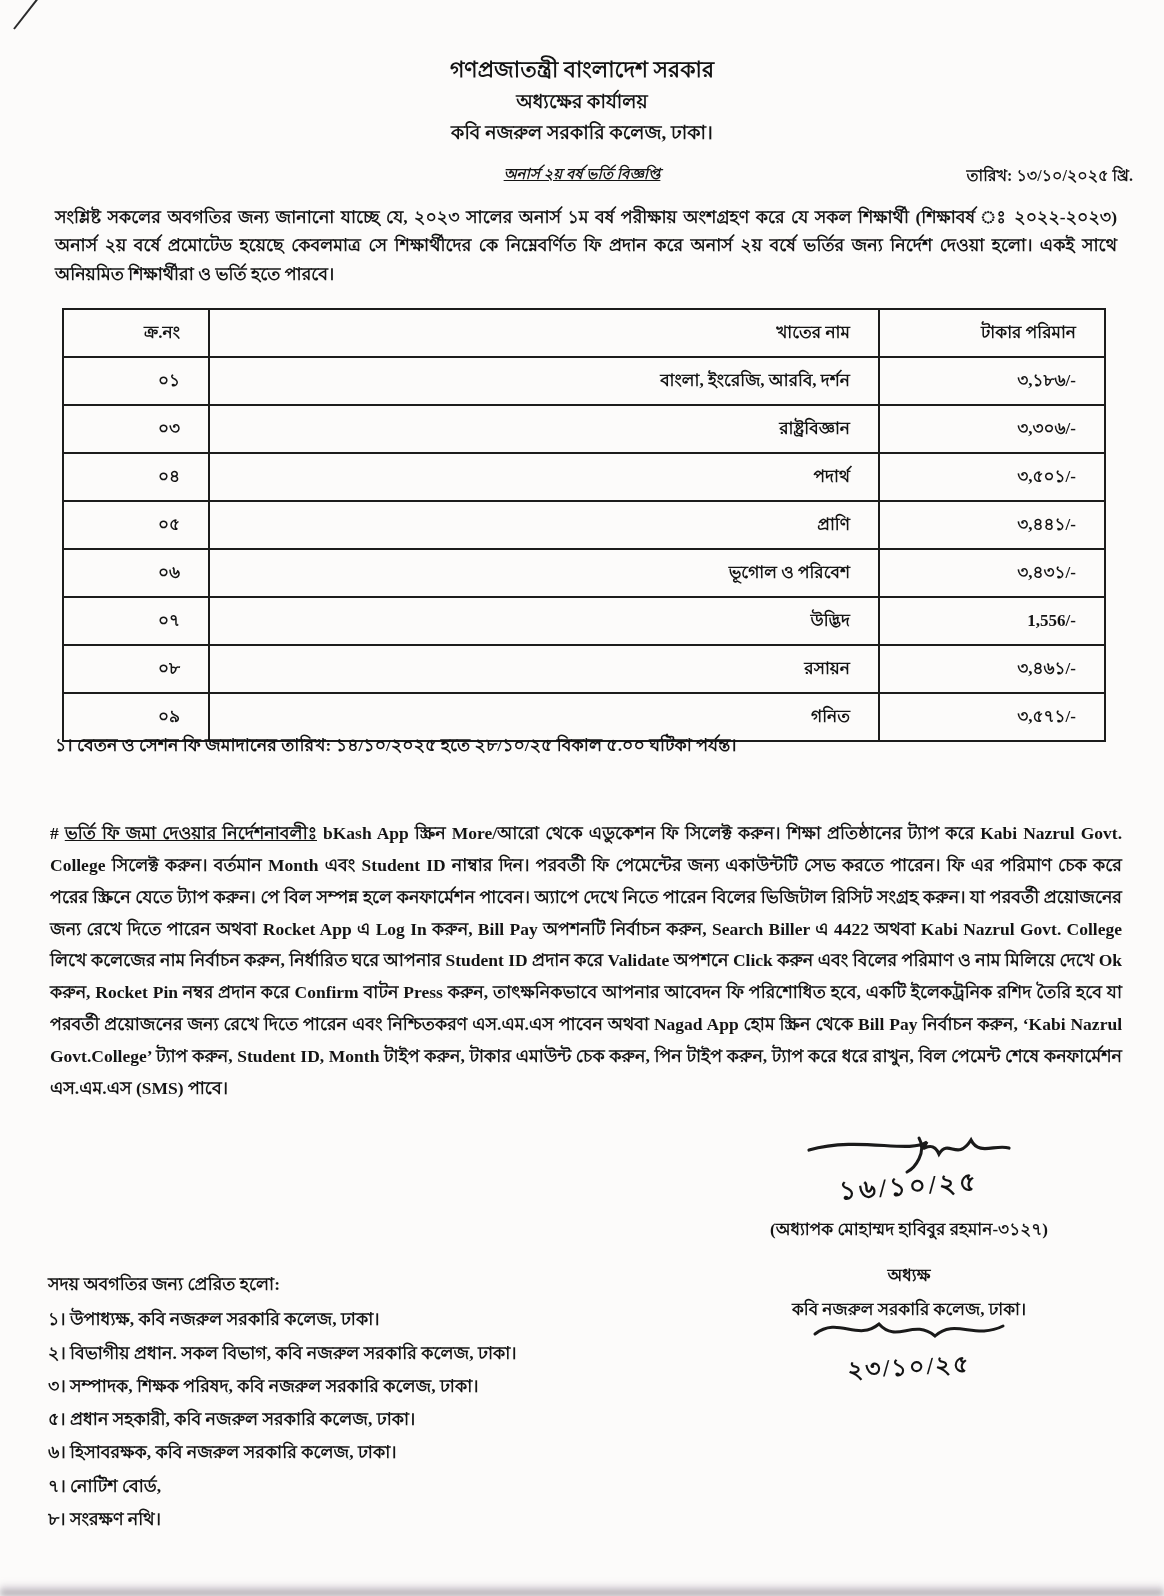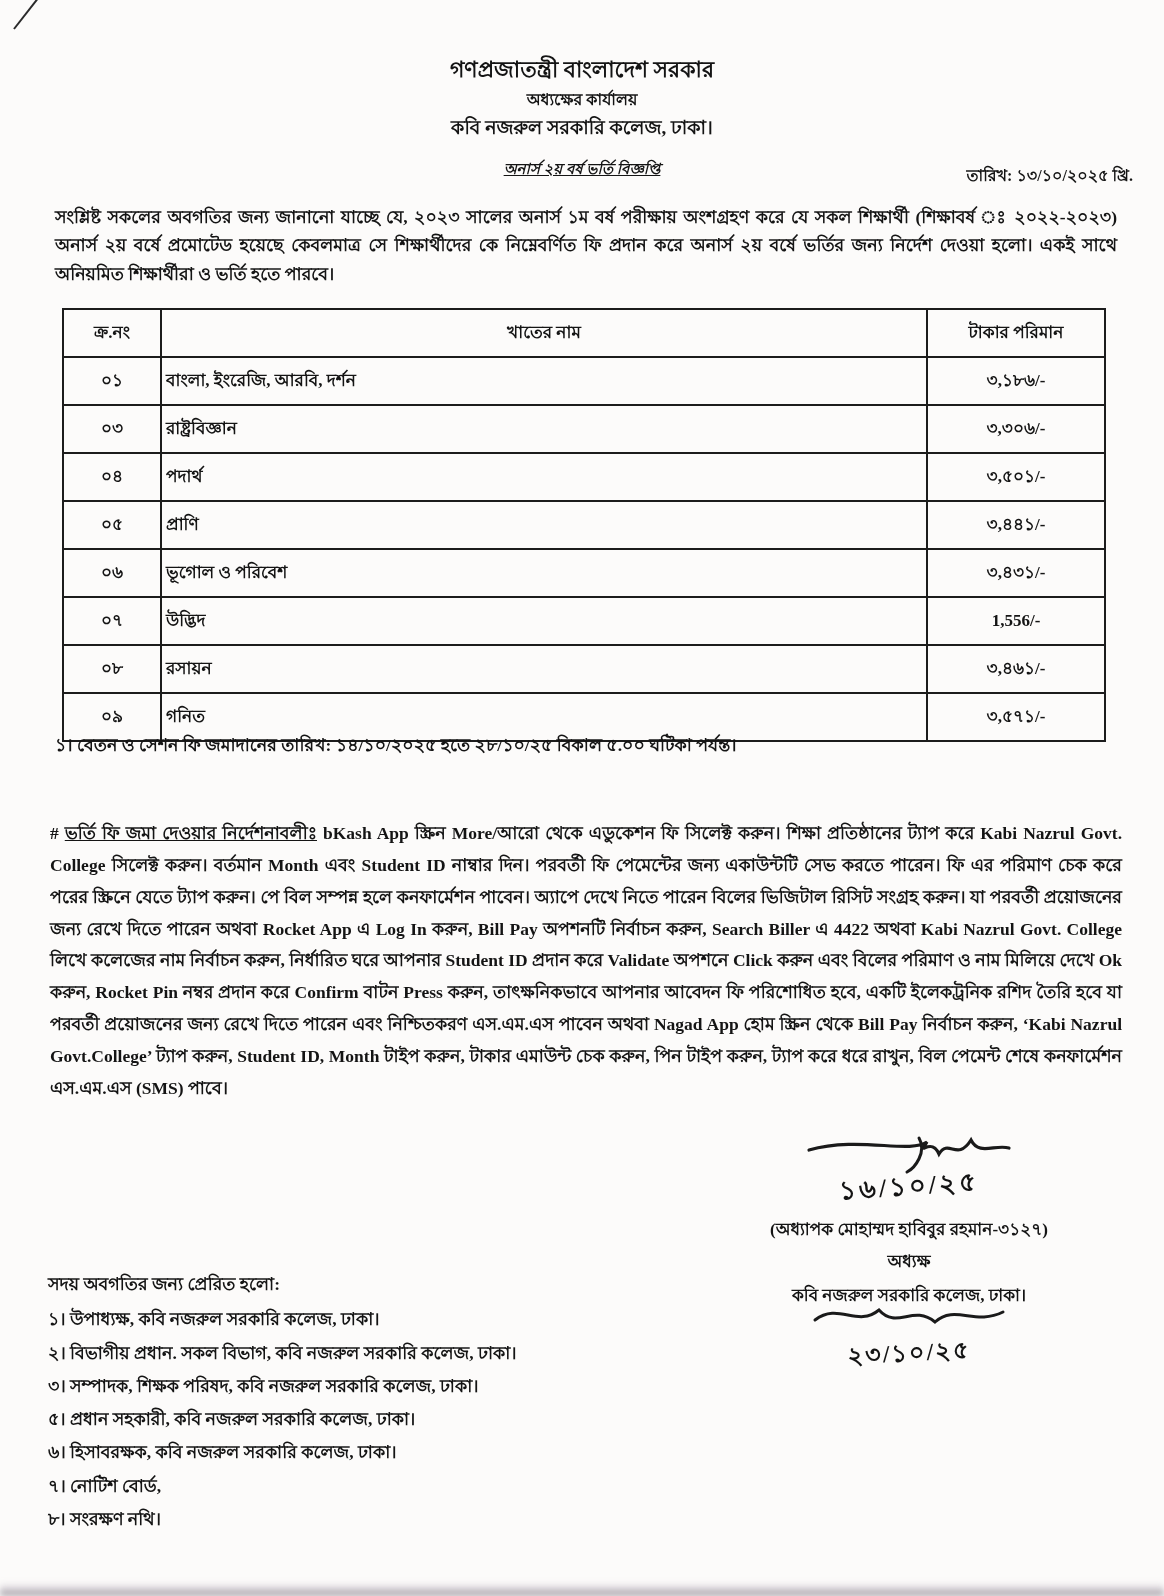--- a/index.html
+++ b/index.html
@@ -10,47 +10,47 @@
   }
   .bn{font-weight:700;}
   
   .corner-line{position:absolute;left:14px;top:28px;width:88px;height:2px;background:#2a2a2a;transform:rotate(-52deg);transform-origin:left center;}
   .bottom-band{position:absolute;left:0;bottom:0;width:100%;height:14px;
     background:linear-gradient(to top, rgba(60,50,65,.55), rgba(140,120,150,.18) 60%, transparent);
     filter:blur(3px);}
   
   .header{position:absolute;top:52px;left:0;width:100%;text-align:center;line-height:1.6;}
   .h-line1{font-size:22px;font-weight:700;}
-  .h-line2{font-size:16px;font-weight:700;}
+  .h-line2{font-size:19px;font-weight:700;}
   .h-line3{font-size:19px;font-weight:700;}
   .h-title{font-size:15px;font-weight:700;text-decoration:underline;margin-top:14px;display:inline-block;font-style:italic;}
   .date-line{position:absolute;top:163px;right:31px;font-size:16px;font-weight:700;}
   
   .intro{position:absolute;top:203px;left:55px;width:1062px;font-size:17.5px;line-height:1.62;text-align:justify;font-weight:700;}
   
   table.fee{position:absolute;top:308px;left:62px;width:1044px;border-collapse:collapse;}
-  table.fee th, table.fee td{border:2px solid #1c1c1c;font-size:17px;padding:9px 4px;}
+  table.fee th, table.fee td{border:2px solid #1c1c1c;font-size:17px;padding:9px 28px;text-align:right;}
   table.fee th{font-weight:700;}
   td.sl{width:88px;text-align:center;font-weight:700;margin-left:31px;}
   td.nm{text-align:left;font-weight:700;}
   td.am{width:168px;text-align:center;font-weight:700;}
   th.nm-h{text-align:center;}
   
   .fee-date{position:absolute;top:732px;left:55px;font-size:17.5px;font-weight:700;}
   
   .instr{position:absolute;top:818px;left:50px;width:1072px;font-size:17.5px;line-height:1.82;text-align:justify;}
   .instr .seg{font-weight:700;}
   .instr .seg-bu{font-weight:700;text-decoration:underline;}
   .instr .seg-lat-b{font-weight:700;font-family:"Liberation Serif",serif;}
   
   .sig-block{position:absolute;top:1128px;right:55px;width:400px;text-align:center;}
   .sig-scribble{display:block;margin:0 auto;}
   .sig-date-hand{font-size:26px;font-weight:700;transform:rotate(-4deg);letter-spacing:3px;margin-top:-14px;}
   .sig-name{font-size:17px;font-weight:700;margin-top:6px;}
-  .sig-title{font-size:17px;font-weight:700;margin-top:4px;}
+  .sig-title{font-size:17px;font-weight:700;margin-top:18px;}
   .sig-college{font-size:17px;font-weight:700;margin-top:6px;}
   .sig-scribble2-wrap{position:relative;height:70px;margin-top:-10px;}
   .sig-date-hand2{font-size:24px;font-weight:700;transform:rotate(-3deg);letter-spacing:2px;}
   
   .dist{position:absolute;top:1268px;left:48px;width:940px;font-size:17.5px;line-height:1.9;font-weight:700;}
   .dist .d-head{margin-bottom:2px;}
   .dist ul{list-style:none;margin:0;padding:0;}
 </style>
 </head>
 <body>

